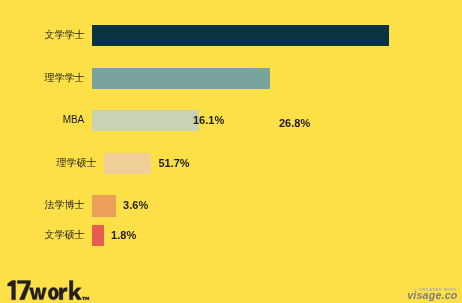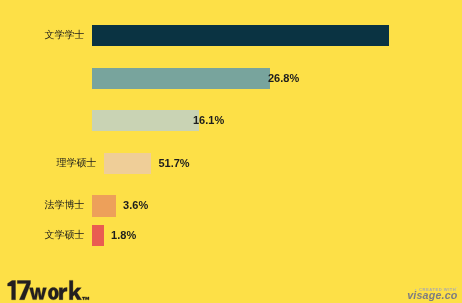--- a/index.html
+++ b/index.html
@@ -25,24 +25,26 @@
 <body>
 
 <div id="page">
 
   <div id="bars">
       <div class="row" style="top: 25.1px;">
         <div class="cat-label">文学学士</div>
         <div class="bar" style="width: 297.393px; background: rgb(10, 51, 66);"></div>
       </div>
       <div class="row" style="top: 67.65px;">
+        <div class="cat-label">理学学士</div>
         <div class="bar" style="width: 178.702px; background: rgb(120, 164, 157);"></div>
-        <div class="val-label" style="left: 268px;">26.8%</div>
+        <div class="val-label" style="left: 279px; margin-top: 45px;">26.8%</div>
       </div>
       <div class="row" style="top: 110.2px;">
+        <div class="cat-label">MBA</div>
         <div class="bar" style="width: 107.355px; background: rgb(201, 211, 180);"></div>
         <div class="val-label" style="left: 193px;">16.1%</div>
       </div>
       <div class="row" style="top: 152.75px; margin-left: 12px;">
         <div class="cat-label">理学硕士</div>
         <div class="bar" style="width: 47.3428px; background: rgb(239, 206, 152);"></div>
         <div class="val-label" style="left: 146.443px;">51.7%</div>
       </div>
       <div class="row" style="top: 195.3px;">
         <div class="cat-label">法学博士</div>

